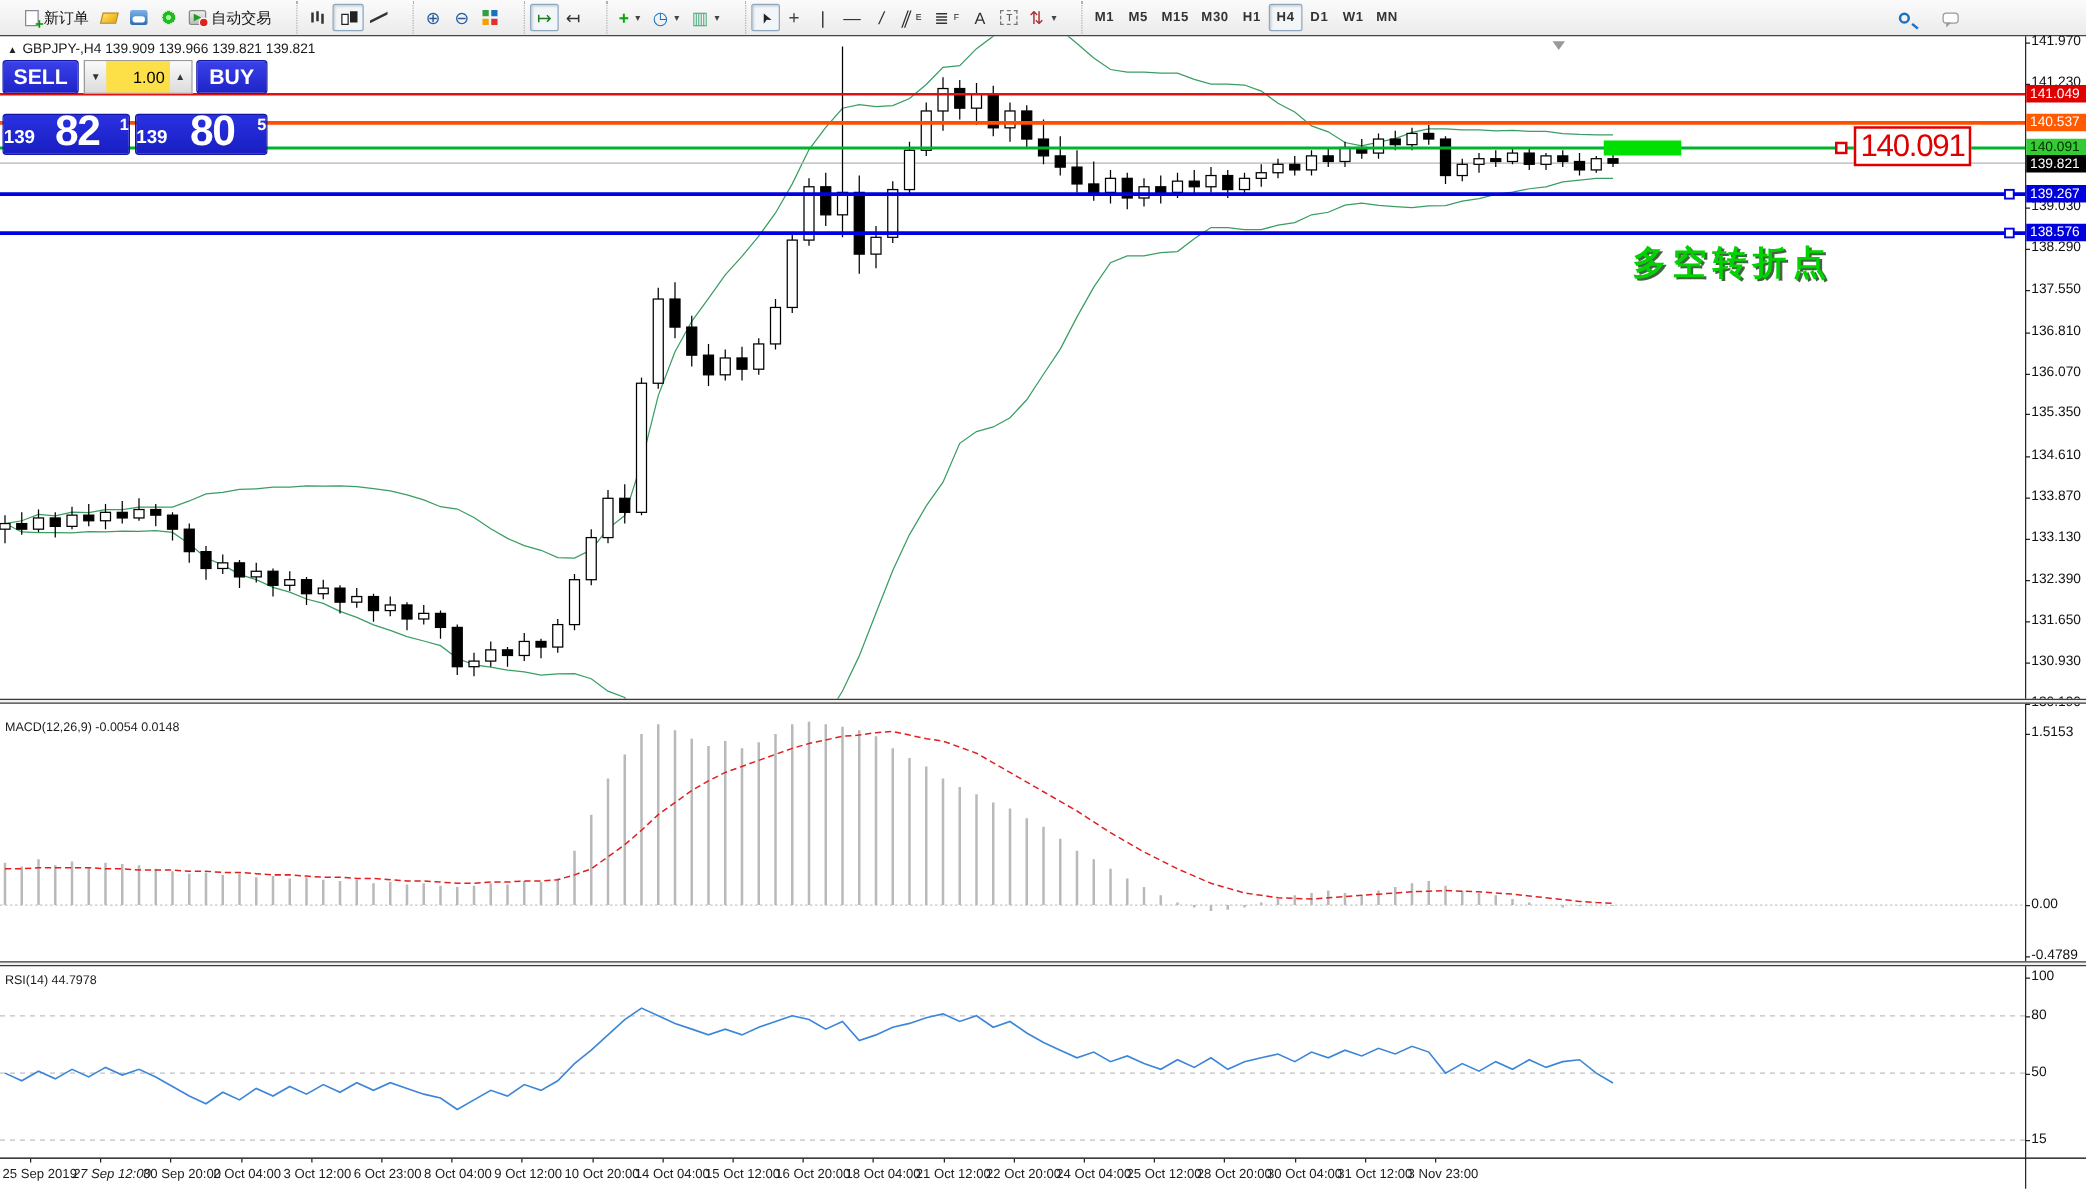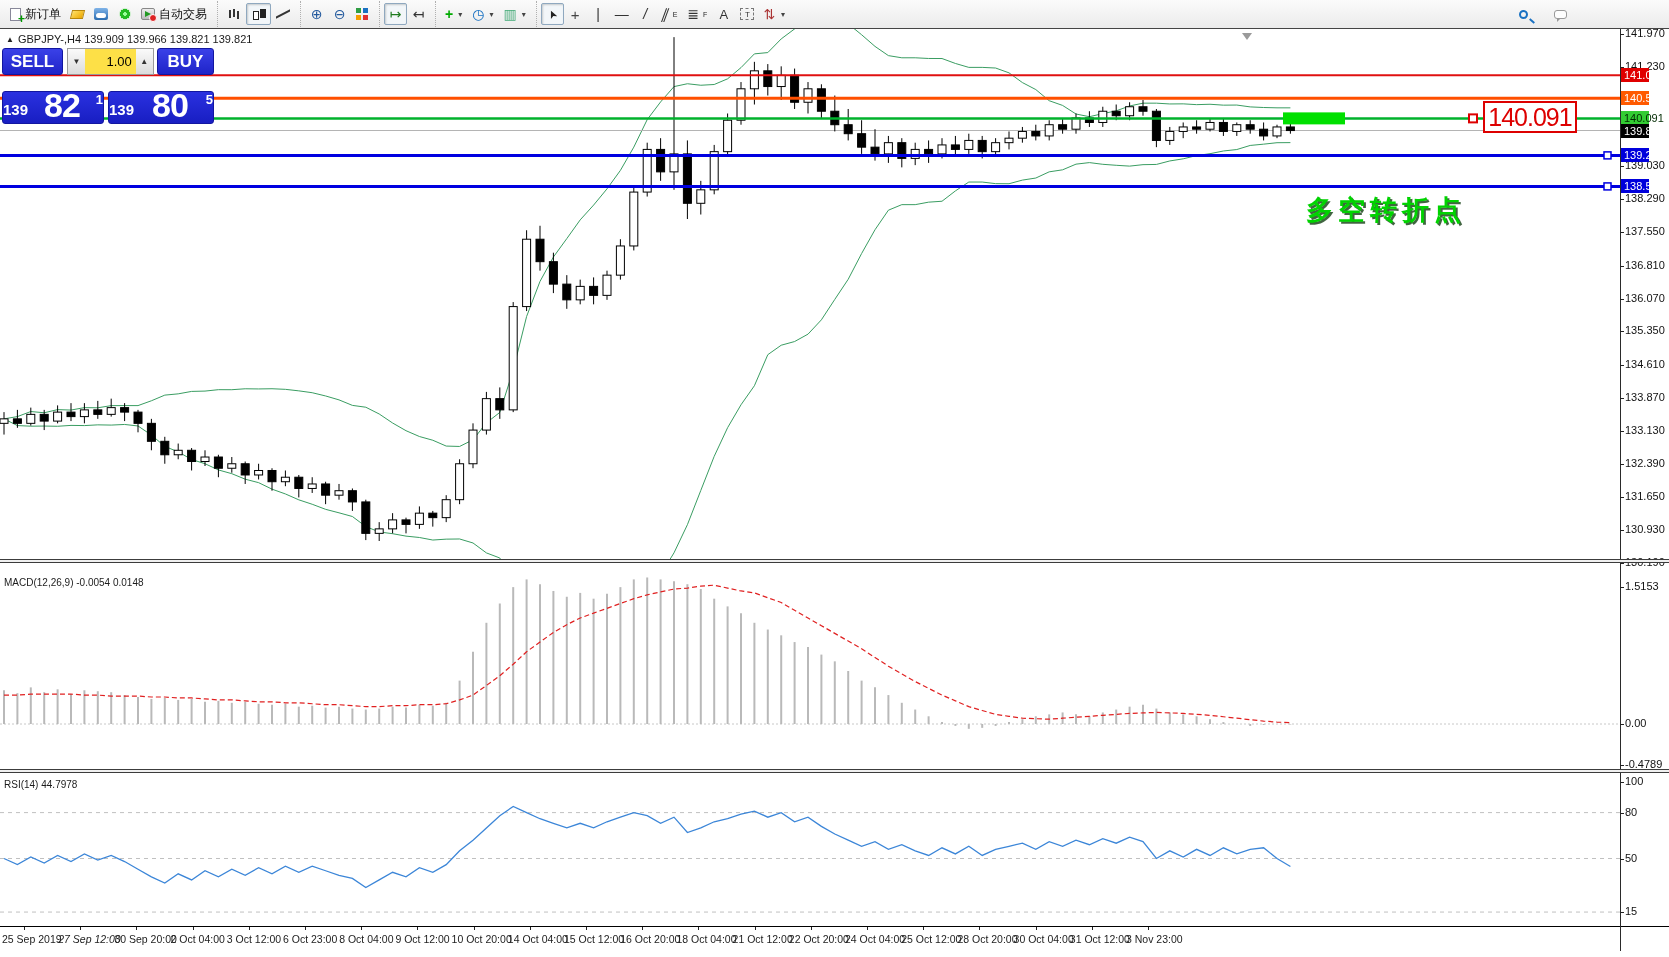--- a/index.html
+++ b/index.html
@@ -1,21 +1,21 @@
 <!DOCTYPE html>
 <html><head>
 <meta charset="utf-8">
 <style>
   *{box-sizing:border-box;margin:0;padding:0}
   html,body{width:1669px;height:957px;overflow:hidden;background:#f0f0f0;
     font-family:"Liberation Sans",sans-serif;-webkit-font-smoothing:antialiased}
   
   .toolbar{position:absolute;top:0;left:0;width:1669px;height:28px;
     background:linear-gradient(#fbfbfb,#ebebeb);display:flex;align-items:center;z-index:40}
-  .tb-group{display:flex;align-items:center;height:26px;padding:0 4px;border-left:1px dotted #b0b0b0;margin-left:1px}
+  .tb-group{display:flex;align-items:center;height:26px;padding:0 4px;border-left:1px dotted #b0b0b0;margin-left:11px}
   .tb-group.first{border-left:none}
   .tb-btn{height:22px;min-width:23px;display:flex;align-items:center;justify-content:center;gap:4px;
     padding:0 4px;border:1px solid transparent;border-radius:2px;font-size:12px;color:#222;cursor:default}
   .tb-btn.active{background:#f2f6f9;border:1px solid #8fa8bf;box-shadow:inset 1px 1px 2px rgba(0,0,0,.18)}
   .tb-btn .cap{font-size:12px;color:#111;white-space:nowrap}
   .tb-btn.tf{font-size:10.5px;color:#333;min-width:27px;font-weight:bold;letter-spacing:.5px}
   .dd{font-size:8px;color:#444;margin-left:1px}
   .gi{font-size:14px;line-height:1;display:inline-block}
   .rot{display:inline-block;transform:rotate(-115deg);font-size:11px;color:#222}
   .rot90{display:inline-block;transform:rotate(90deg);color:#a33}
@@ -49,21 +49,21 @@
   .chart-window{position:absolute;top:28px;left:0;width:1669px;height:929px;background:#fff;border-top:1px solid #444}
   .pane-svg{position:absolute;left:0;display:block}
   .splitter{position:absolute;left:0;width:1669px;height:4px;background:#f0f0f0;border-top:1px solid #3c3c3c;border-bottom:1px solid #3c3c3c;z-index:8}
   .vaxis{position:absolute;left:1620px;top:0;width:1px;height:922px;background:#2a2a2a;z-index:6}
   .chart-title{position:absolute;left:6px;top:4px;font-size:11px;color:#1a1a1a;z-index:10;display:flex;align-items:center;gap:4px}
   .chart-title .mini{font-size:8px;color:#222}
   .pane-label{position:absolute;left:4px;font-size:10px;color:#1c1c1c;z-index:10}
   
   .tick-label{position:absolute;left:1625px;font-size:11px;color:#111;z-index:7;white-space:nowrap}
   .tick-label::before{content:"";position:absolute;left:-5px;top:7px;width:4px;height:1px;background:#222}
-  .badge{position:absolute;left:1621px;width:28px;height:14px;font-size:11px;line-height:14px;padding-left:3px;z-index:9;white-space:nowrap}
+  .badge{position:absolute;left:1621px;width:48px;height:14px;font-size:11px;line-height:14px;padding-left:3px;z-index:9;white-space:nowrap}
   
   .trade-panel{position:absolute;left:2px;top:19px;width:212px;height:68px;z-index:20;font-family:"Liberation Sans",sans-serif}
   .tp-row1{position:absolute;top:0;left:0;width:212px;height:27px;display:flex}
   .tp-btn{background:linear-gradient(#3a41e8,#1f24c8);color:#fff;font-size:17px;font-weight:bold;
     border:1px solid #1216a0;border-radius:3px;display:flex;align-items:center;justify-content:center;cursor:pointer}
   .tp-sell{width:64px}
   .tp-buy{width:60px;margin-left:3px}
   .tp-stepper{width:91px;height:27px;margin-left:4px;display:flex;border:1px solid #9a9a9a;background:#e8e8e8}
   .tp-step{width:17px;display:flex;align-items:center;justify-content:center;font-size:8px;color:#333;
     background:linear-gradient(#fafafa,#dcdcdc);cursor:pointer}
@@ -183,20 +183,31 @@
         <span class="gi" style="color:#333;font-size:13px">A</span>
       </div>
     <div class="tb-btn">
         <span class="ic ic-labelT">T</span>
       </div>
     <div class="tb-btn">
         <span class="rot90 gi">⇄</span>
         <span class="dd">▾</span>
       </div>
   </div>
+  <div class="tb-group" id="tf-group">
+      <div class="tb-btn tf">M1</div>
+      <div class="tb-btn tf">M5</div>
+      <div class="tb-btn tf">M15</div>
+      <div class="tb-btn tf">M30</div>
+      <div class="tb-btn tf">H1</div>
+      <div class="tb-btn tf active">H4</div>
+      <div class="tb-btn tf">D1</div>
+      <div class="tb-btn tf">W1</div>
+      <div class="tb-btn tf">MN</div>
+    </div>
   <div class="tb-right">
     <div class="tb-btn">
         <span class="ic ic-search"></span>
       </div>
     <div class="tb-btn">
         <span class="ic ic-chat"></span>
       </div>
   </div>
 </div>
 

